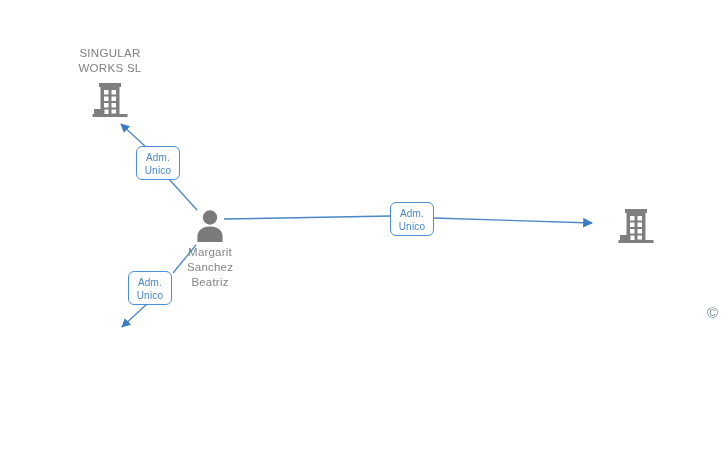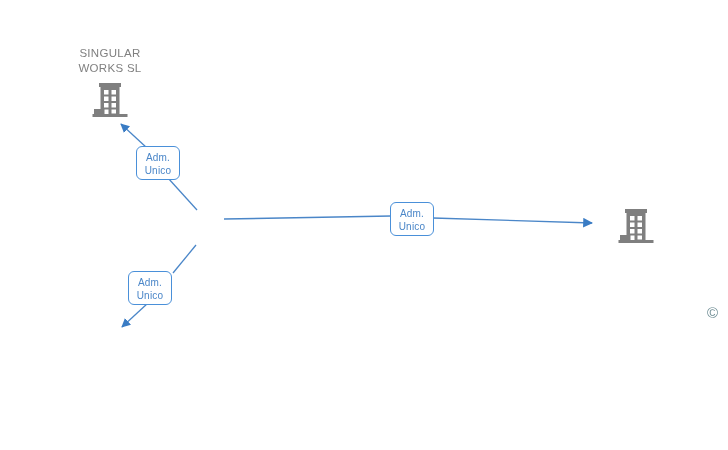--- a/index.html
+++ b/index.html
@@ -140,20 +140,33 @@
           <rect x="21.5" y="16.5" width="4.5" height="4.5"></rect>
           <rect x="14" y="23" width="4.5" height="4.5"></rect>
           <rect x="21.5" y="23" width="4.5" height="4.5"></rect>
           <rect x="14.5" y="29.5" width="4" height="4.5"></rect>
           <rect x="21.5" y="29.5" width="4.5" height="4"></rect>
         </g>
       </svg>
     </span>
   </div>
 
+  <div class="node" style="left:163px; top:208px; width:94px;">
+    <span class="node-icon">
+      <svg width="38" height="34" viewBox="0 0 38 34" xmlns="http://www.w3.org/2000/svg">
+        <g fill="#7a7a7a">
+          <circle cx="19" cy="9.5" r="7.2"></circle>
+          <path d="M19 18.5 c-8.3 0 -12.6 4.6 -12.6 10.4 V34 h25.2 v-5.1 c0 -5.8 -4.3 -10.4 -12.6 -10.4 z"></path>
+        </g>
+      </svg>
+    </span>
+    <span class="node-label person">Margarit
+Sanchez
+Beatriz</span>
+  </div>
 
   <div class="node" style="left:566px; top:206px; width:140px;">
     <span class="node-icon">
       <svg width="40" height="40" viewBox="0 0 40 40" xmlns="http://www.w3.org/2000/svg">
         <g fill="#7f7f7f">
           <rect x="9" y="3" width="22" height="4"></rect>
           <rect x="10.5" y="7" width="19" height="27"></rect>
           <rect x="4" y="29" width="7" height="5"></rect>
           <rect x="2.5" y="34" width="35" height="3"></rect>
         </g>

